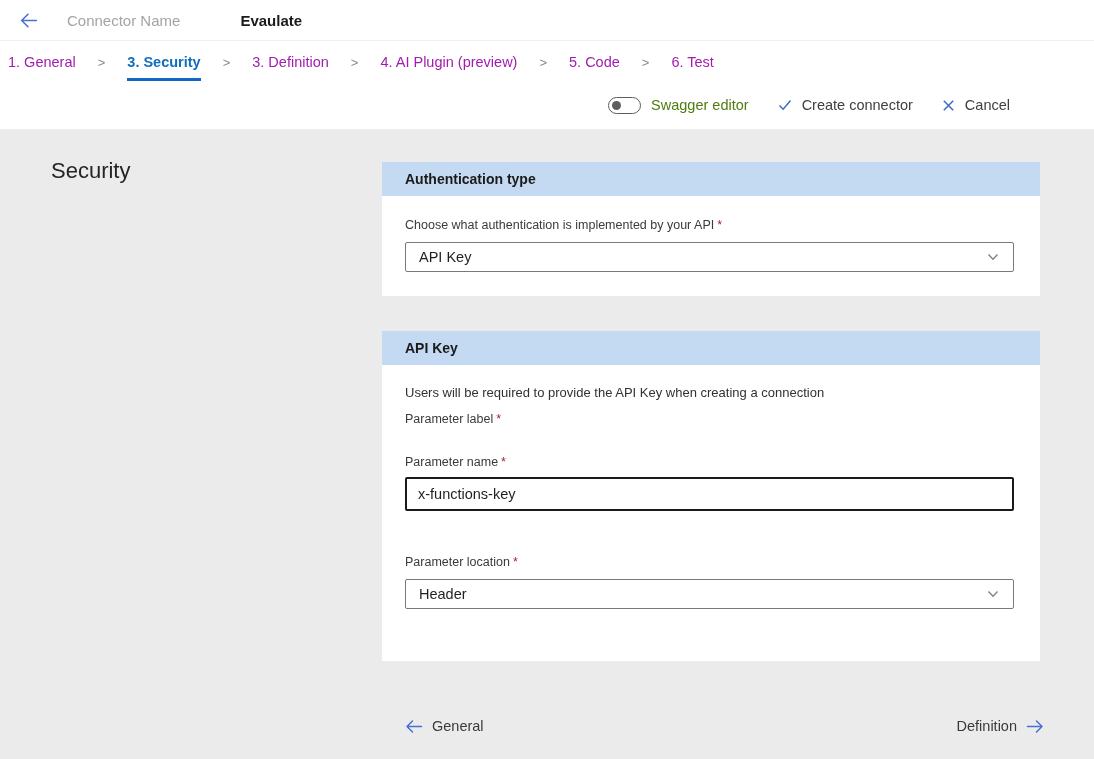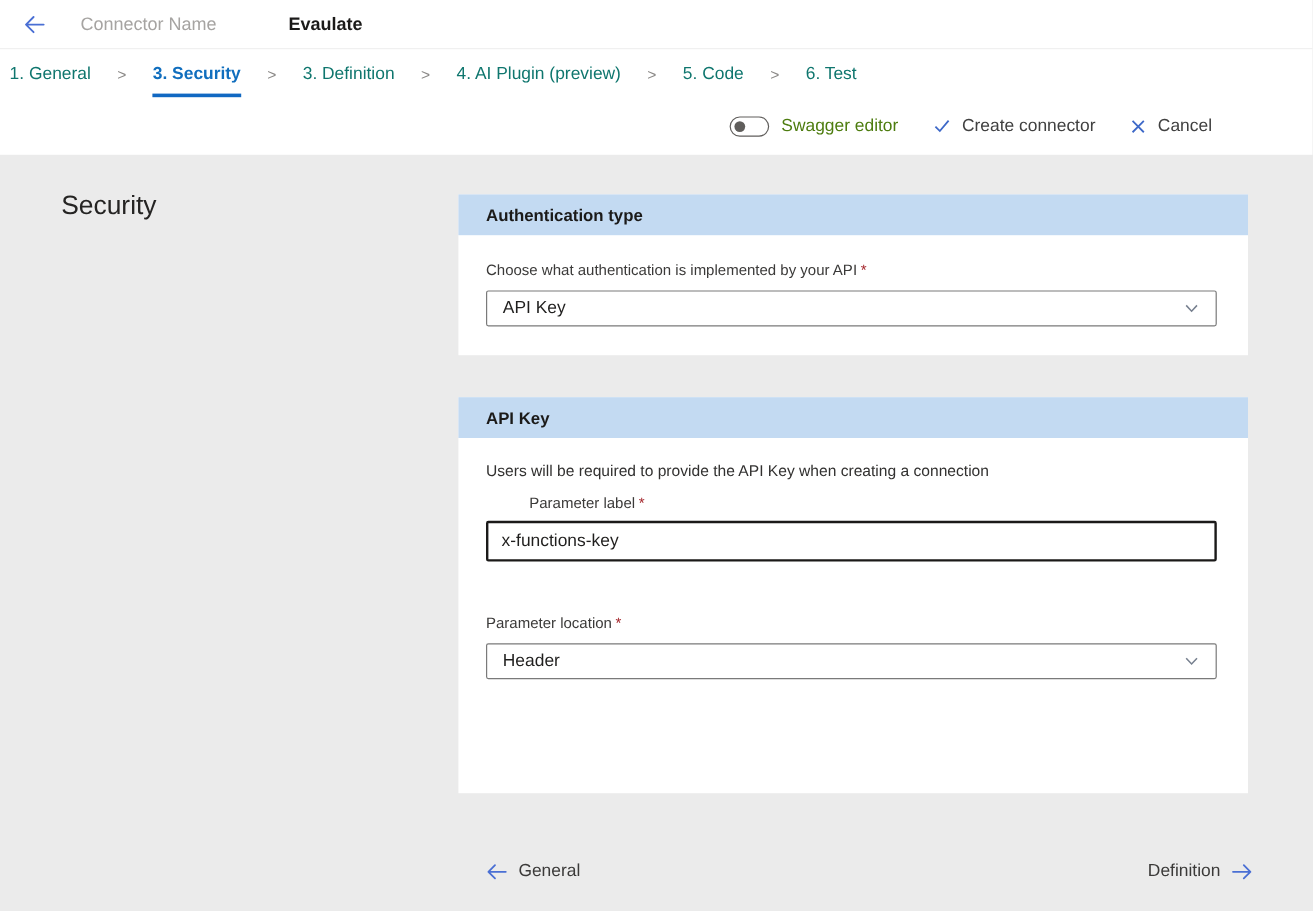--- a/index.html
+++ b/index.html
@@ -54,21 +54,21 @@
 
   
   .steps {
     display: flex;
     align-items: flex-start;
     padding: 13px 0 0 8px;
     height: 41px;
     font-size: 14.5px;
   }
   .step {
-    color: #0f766e;
+    color: #a21caf;
     cursor: pointer;
     padding-bottom: 8px;
     border-bottom: 3px solid transparent;
     white-space: nowrap;
   }
   .step.active {
     color: #106ebe;
     font-weight: 700;
     border-bottom-color: #1168c2;
   }
@@ -198,21 +198,21 @@
     color: #201f1e;
   }
 
   .desc-line {
     font-size: 13px;
     color: #323130;
     margin: 20px 0 0 0;
   }
   .mt-label1 { margin-top: 22px; }
   .combo-gap { margin-top: 10px; }
-  .mt-plabel { margin-top: 12px; margin-left: 36px; }
+  .mt-plabel { margin-top: 12px; }
   .mt-input  { margin-top: 8px; }
   .mt-pname  { margin-top: 29px; }
   .mt-ploc   { margin-top: 44px; }
 
   
   .footer-nav {
     position: absolute;
     left: 394px;
     top: 678px;
     width: 658px;
@@ -312,20 +312,21 @@
     </div>
   </div>
 
   <div class="card apikey">
     <div class="card-header">API Key</div>
     <div class="card-body">
       <p class="desc-line">Users will be required to provide the API Key when creating a connection</p>
 
       <label class="f-label mt-plabel"><span>Parameter label</span><span class="req">*</span></label>
 
+      <label class="f-label mt-pname"><span>Parameter name</span><span class="req">*</span></label>
       <input class="tin mt-input" type="text" value="x-functions-key" style="">
 
       <label class="f-label mt-ploc"><span>Parameter location</span><span class="req">*</span></label>
       <div class="combo combo-gap" role="combobox">
         <span>Header</span>
         <span style="display:flex;">
           <svg width="14" height="14" viewBox="0 0 14 14">
               <path d="M2.5 4.5 L7 9.3 L11.5 4.5" fill="none" stroke="#77808f" stroke-width="1.3"></path>
             </svg>
         </span>

